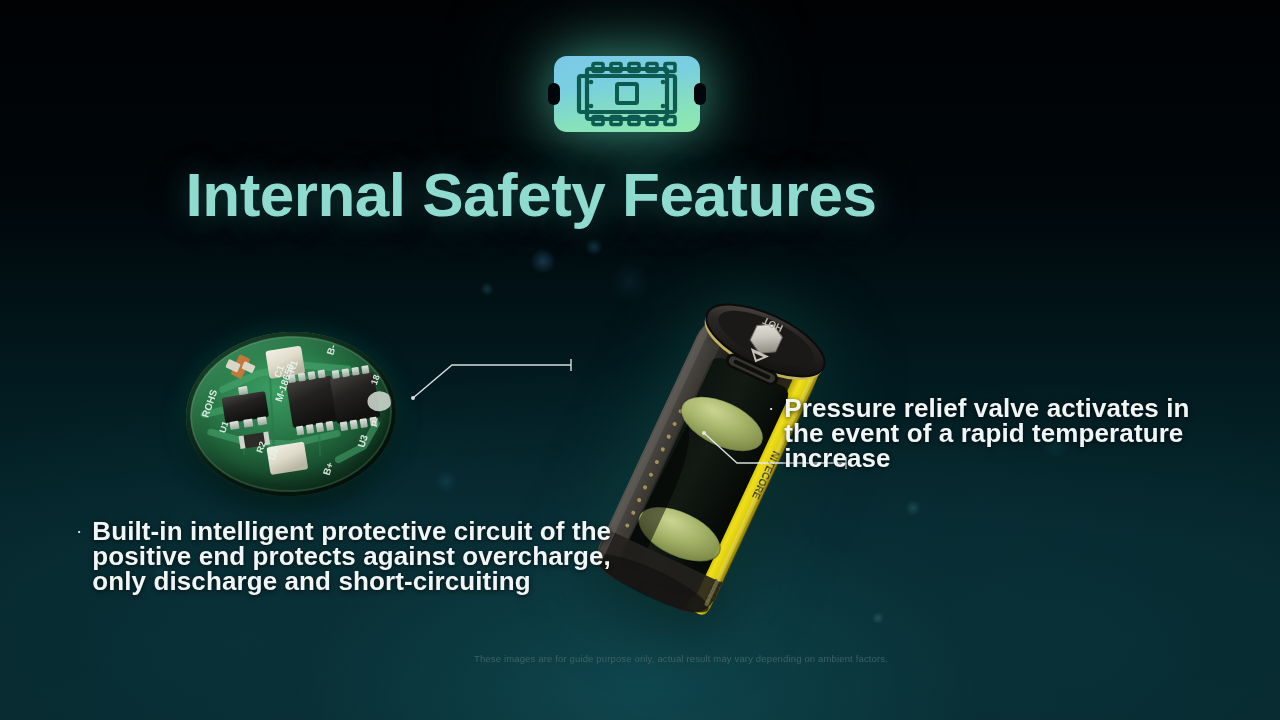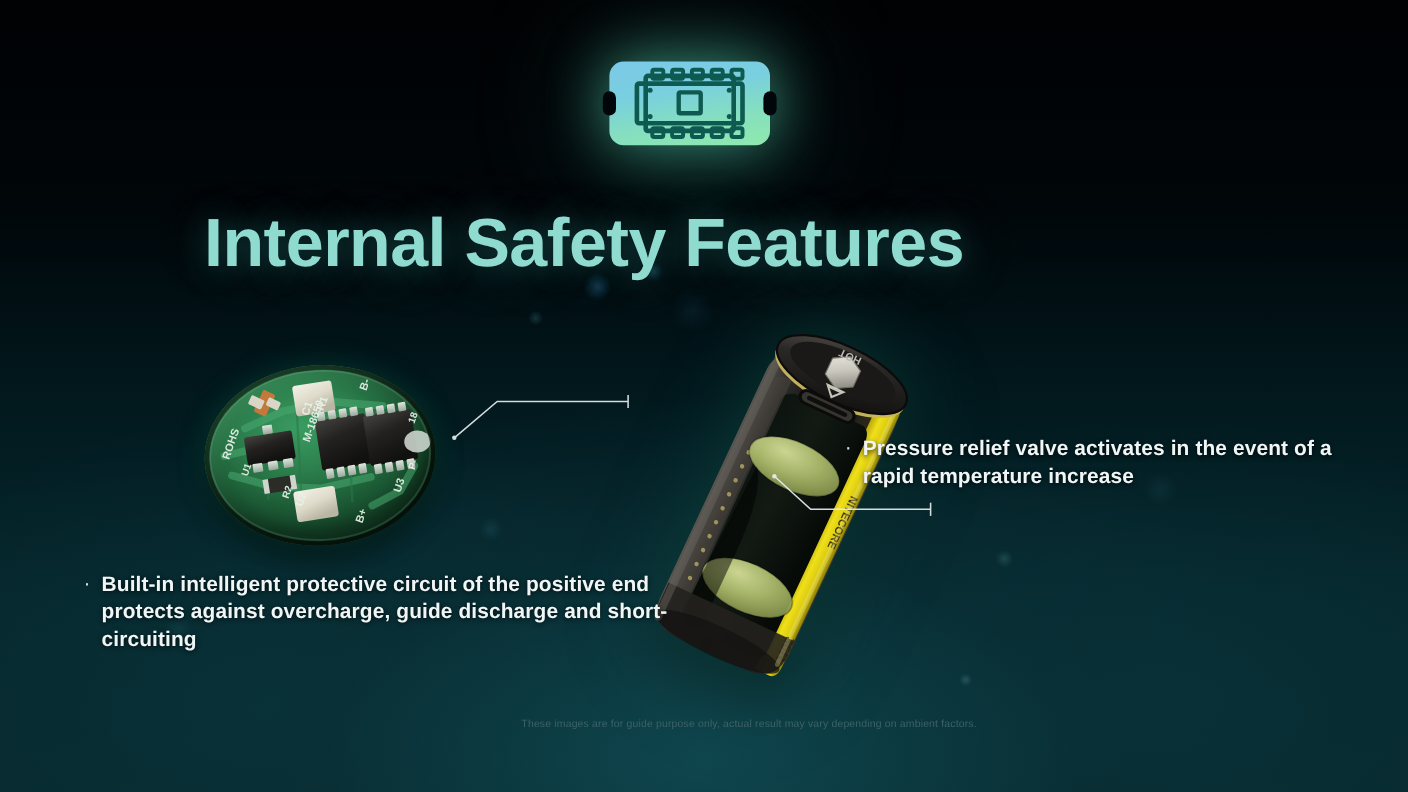--- a/index.html
+++ b/index.html
@@ -32,36 +32,36 @@
   #chip-badge::before, #chip-badge::after {
     content:""; position:absolute; top:27px; width:12px; height:22px;
     background:#000609; border-radius:7px;
   }
   #chip-badge::before { left:-6px; }
   #chip-badge::after  { right:-6px; }
   #chip-badge svg { position:absolute; inset:0; }
 
   
   #title {
-    position:absolute; left:0; top:186px; width:1062px;
+    position:absolute; left:0; top:159px; width:1062px;
     text-align:center;
     font-size:62px; font-weight:700; letter-spacing:-0.5px;
     color:#8fdbd0;
     text-shadow:0 0 30px rgba(80,200,190,0.35), 0 0 70px rgba(60,170,165,0.20);
     white-space:nowrap;
   }
 
   
   .callout { position:absolute; display:flex; gap:10px; align-items:flex-start; }
   .callout .dot {
     color:#cfe4e6; font-size:19px; line-height:25px; flex:0 0 auto;
     transform:translateY(-1px);
   }
   .callout .txt {
-    color:#f0f5f6; font-size:19px; font-weight:600; line-height:25px;
+    color:#f0f5f6; font-size:26px; font-weight:600; line-height:25px;
     letter-spacing:0.1px;
     text-shadow:0 1px 5px rgba(0,0,0,0.75);
   }
   #callout-left  { left:76px;  top:519px; width:560px; }
   #callout-right { left:768px; top:396px; width:450px; }
 
   
   #leaders { position:absolute; inset:0; width:1280px; height:720px; pointer-events:none; }
 
   
@@ -358,21 +358,21 @@
       <line x1="571" y1="359" x2="571" y2="371"></line>
       <circle cx="413" cy="398" r="2" fill="#e8eef0" stroke="none"></circle>
       <path d="M704 433 L737 463 L846 463"></path>
       <line x1="846" y1="457" x2="846" y2="469"></line>
       <circle cx="704" cy="433" r="2" fill="#e8eef0" stroke="none"></circle>
     </g>
   </svg>
 
   <div class="callout" id="callout-left">
     <span class="dot">·</span>
-    <span class="txt">Built-in intelligent protective circuit of the positive end protects against overcharge, guide discharge and short-circuiting</span>
+    <span class="txt">Built-in intelligent protective circuit of the positive end protects against overcharge, only discharge and short-circuiting</span>
   </div>
 
   <div class="callout" id="callout-right">
     <span class="dot">·</span>
     <span class="txt">Pressure relief valve activates in the event of a rapid temperature increase</span>
   </div>
 
   <div id="footer">
     <div>These images are for guide purpose only, actual result may vary depending on ambient factors.</div>
   </div>

